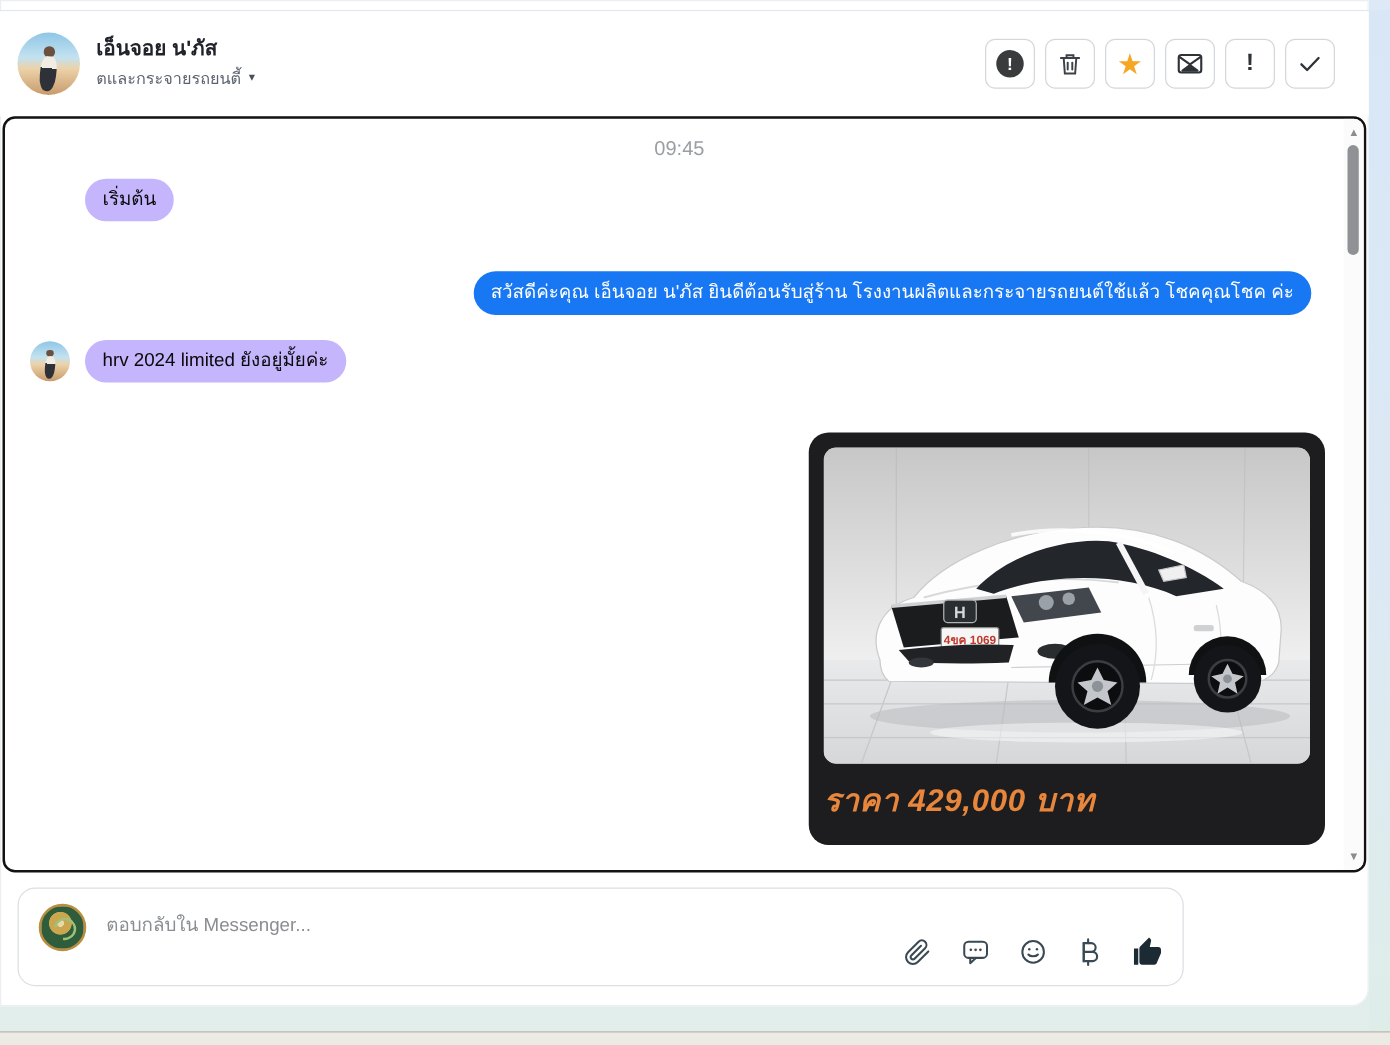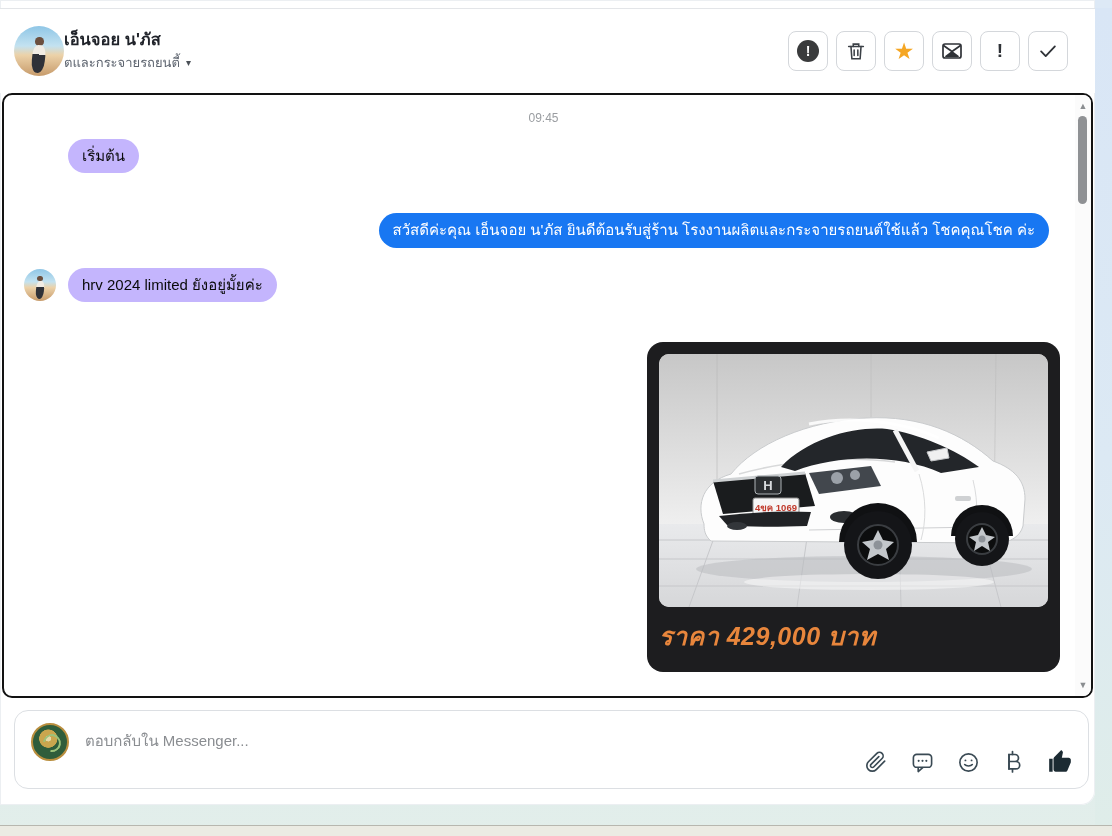--- a/index.html
+++ b/index.html
@@ -22,38 +22,38 @@
   .header{position:absolute;left:0;top:9px;right:17px;height:84px;display:flex;align-items:center;
     padding:0 27px 0 14px;box-sizing:border-box;background:#fff;}
   .avatar-photo{border-radius:50%;position:relative;overflow:hidden;flex:none;
     background:linear-gradient(180deg,#8fc6e6 0%,#c3e2f0 40%,#ecd2a9 58%,#c79b6b 100%);}
   .avatar-photo::before{content:"";position:absolute;left:42%;top:22%;width:17%;height:17%;
     border-radius:50%;background:#6b4f3f;}
   .avatar-photo::after{content:"";position:absolute;left:36%;top:38%;width:26%;height:55%;
     border-radius:38% 38% 45% 45%;transform:rotate(6deg);
     background:linear-gradient(180deg,#f1ece4 0 34%,#2f3138 34%);}
   .hdr-avatar{width:50px;height:50px;}
-  .hdr-text{}
+  .hdr-text{margin-left:13px;}
   .hdr-name{font-size:16.5px;font-weight:bold;color:#20232a;line-height:1.25;}
   .hdr-sub{margin-top:3px;font-size:13px;color:#5d646f;display:flex;align-items:center;gap:6px;cursor:pointer;}
   .caret{font-size:10px;color:#4b5158;}
   .hdr-actions{margin-left:auto;display:flex;gap:8px;}
   .act-btn{width:40px;height:40px;border:1px solid #d4d7db;border-radius:8px;background:#fff;
     display:flex;align-items:center;justify-content:center;cursor:pointer;box-sizing:border-box;}
   .act-btn svg{display:block;}
   .rpt-circle{width:22px;height:22px;border-radius:50%;background:#3a3b3c;color:#fff;
     font-weight:bold;font-size:14px;display:flex;align-items:center;justify-content:center;}
   .star-glyph{color:#f5a623;font-size:23px;line-height:1;}
   .bang-glyph{font-size:19px;font-weight:bold;color:#2f3237;}
 
   
   .chat-wrap{position:absolute;left:2px;top:93px;width:1091px;height:605px;box-sizing:border-box;
     border:2px solid #121212;border-radius:10px;background:#fff;overflow:hidden;}
   .chat-body{position:absolute;inset:0;padding:16px 28px 0 20px;overflow:hidden;}
-  .chat-time{text-align:center;color:#9a9da1;font-size:12px;margin-bottom:14px;}
+  .chat-time{text-align:center;color:#9a9da1;font-size:16px;margin-bottom:14px;}
   .msg-row{display:flex;align-items:center;}
   .msg-row.left{justify-content:flex-start;}
   .msg-row.right{justify-content:flex-end;margin-top:40px;}
   .sm-avatar{width:32px;height:32px;margin-right:12px;flex:none;}
   .indent{margin-left:44px;}
   .bubble{font-size:15px;line-height:1.35;padding:7px 14px;border-radius:18px;max-width:980px;}
   .bubble.gray{background:#c4b5fd;color:#0a0a0a;}
   .bubble.blue{background:#1877f2;color:#fff;margin-right:14px;}
   .mt6{margin-top:6px;} .mt26{margin-top:26px;} .mt20{margin-top:20px;} .mt7{margin-top:7px;}
 
@@ -64,21 +64,21 @@
   .car-price{margin-top:9px;text-align:left;font-size:25px;font-weight:800;font-style:italic;
     color:#e8863c;letter-spacing:.5px;}
 
   
   .sb-track{position:absolute;top:0;right:0;width:16px;bottom:0;background:#fbfbfb;}
   .sb-arrow{position:absolute;left:0;width:16px;text-align:center;color:#8a8d90;font-size:9px;cursor:pointer;}
   .sb-up{top:6px;} .sb-down{bottom:6px;}
   .sb-thumb{position:absolute;left:3px;top:21px;width:9px;height:88px;border-radius:5px;background:#8f9194;cursor:pointer;}
 
   
-  .composer{position:absolute;left:14px;top:710px;width:1075px;height:79px;box-sizing:border-box;
+  .composer{position:absolute;left:14px;top:710px;width:933px;height:79px;box-sizing:border-box;
     border:1px solid #dcdfe3;border-radius:14px;background:#fff;}
   .logo-coin{position:absolute;left:16px;top:12px;width:38px;height:38px;border-radius:50%;
     border:2px solid #b98e3e;box-sizing:border-box;position:absolute;
     background:radial-gradient(circle at 45% 40%,#e7d9a8 0 10%,#caa64e 11% 32%,#2f5d3b 34% 80%,#22452b 100%);}
   .logo-coin::after{content:"";position:absolute;left:28%;top:26%;width:42%;height:42%;border-radius:50%;
     border:2px solid #9cc27a;border-left-color:transparent;transform:rotate(-35deg);}
   .reply-input{position:absolute;left:68px;top:20px;width:620px;border:none;outline:none;
     font-size:15px;color:#1c1e21;background:transparent;font-family:inherit;}
   .reply-input::placeholder{color:#8a8d91;}
   .cmp-icons{position:absolute;right:16px;bottom:12px;display:flex;align-items:center;gap:22px;}

